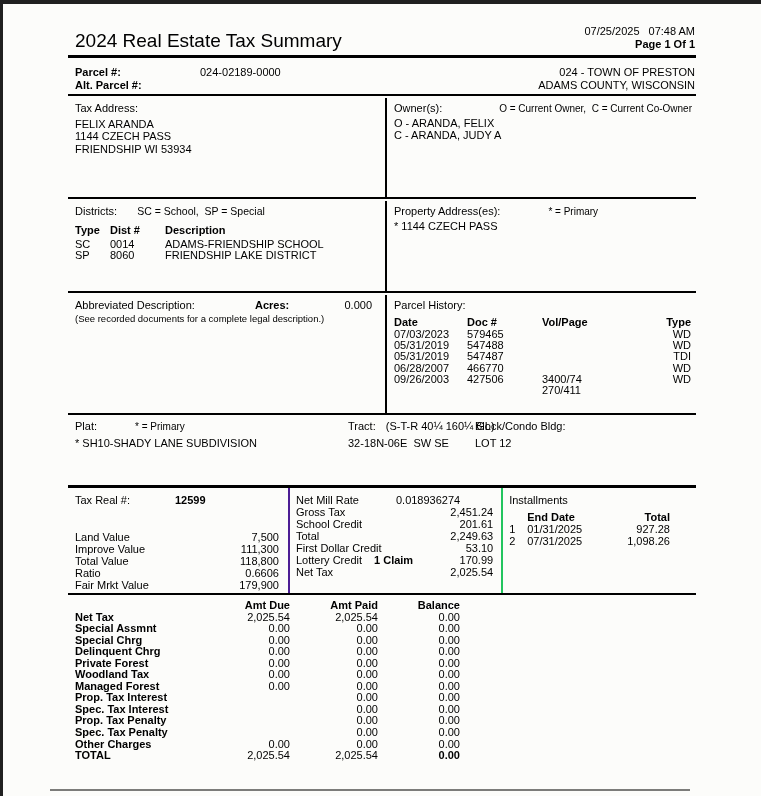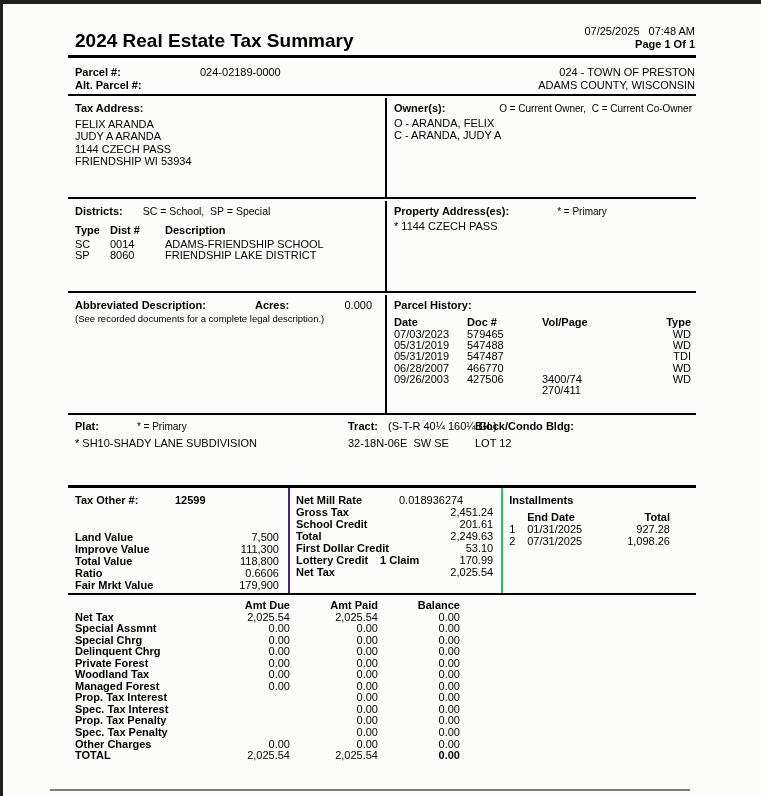--- a/index.html
+++ b/index.html
@@ -3,25 +3,25 @@
 <meta charset="utf-8">
 <style>
   html,body{margin:0;padding:0;background:#e8e8e6;}
   .page{
     position:relative;width:761px;height:796px;background:#fcfcfa;overflow:hidden;
     color:#000;font-family:"Liberation Sans","DejaVu Sans",sans-serif;font-size:11px;
   }
   .topbar{position:absolute;left:0;top:0;width:761px;height:4px;background:#202020;}
   .leftbar{position:absolute;left:0;top:0;width:3px;height:796px;background:#202020;}
   .sec{position:absolute;left:68px;width:628px;box-sizing:border-box;}
-  .b{font-weight:bold;}
+  .b{font-weight:normal;}
   .pre{white-space:pre;}
   
   .sec-header{top:24px;height:34px;border-bottom:3px solid #000;}
-  .title{position:absolute;left:7px;bottom:3px;font-size:19px;font-weight:bold;}
+  .title{position:absolute;left:7px;bottom:3px;font-size:19px;font-weight:normal;}
   .stamp{position:absolute;right:1px;top:1px;text-align:right;line-height:13px;}
   .stamp .pg{font-weight:bold;}
   .stamp .tm{margin-left:9px;}
   
   .sec-parcel{top:61px;height:35px;border-bottom:2px solid #000;}
   .parcel-labels{position:absolute;left:7px;top:5px;line-height:12.5px;font-weight:bold;}
   .parcel-value{position:absolute;left:132px;top:5px;}
   .muni{position:absolute;right:1px;top:5px;text-align:right;line-height:12.5px;}
   
   .twocol{display:flex;}
@@ -108,21 +108,20 @@
       <div>024 - TOWN OF PRESTON</div>
       <div>ADAMS COUNTY, WISCONSIN</div>
     </div>
   </div>
 
   <div class="sec sec-a twocol">
     <div class="col-l">
       <div class="b">Tax Address:</div>
       <div class="addr-lines">
         <div>FELIX ARANDA</div>
-        <div>JUDY A ARANDA</div>
         <div>1144 CZECH PASS</div>
         <div>FRIENDSHIP WI 53934</div>
       </div>
     </div>
     <div class="col-r">
       <div class="hdr-row">
         <span class="b">Owner(s):</span>
         <span class="legend owners-legend pre">O = Current Owner,  C = Current Co-Owner</span>
       </div>
       <div class="owner-lines">
@@ -223,21 +222,21 @@
       <div class="line2 pre">32-18N-06E  SW SE</div>
     </div>
     <div class="bldg-block">
       <div class="b">Block/Condo Bldg:</div>
       <div class="line2">LOT 12</div>
     </div>
   </div>
 
   <div class="sec sec-tax">
     <div class="tb1">
-      <span class="b">Tax Other #:</span>
+      <span class="b">Tax Real #:</span>
       <span class="billno">12599</span>
       <div class="val-rows">
         <div class="val-row">
             <span class="b">Land Value</span>
             <span class="v">7,500</span>
           </div>
         <div class="val-row">
             <span class="b">Improve Value</span>
             <span class="v">111,300</span>
           </div>

